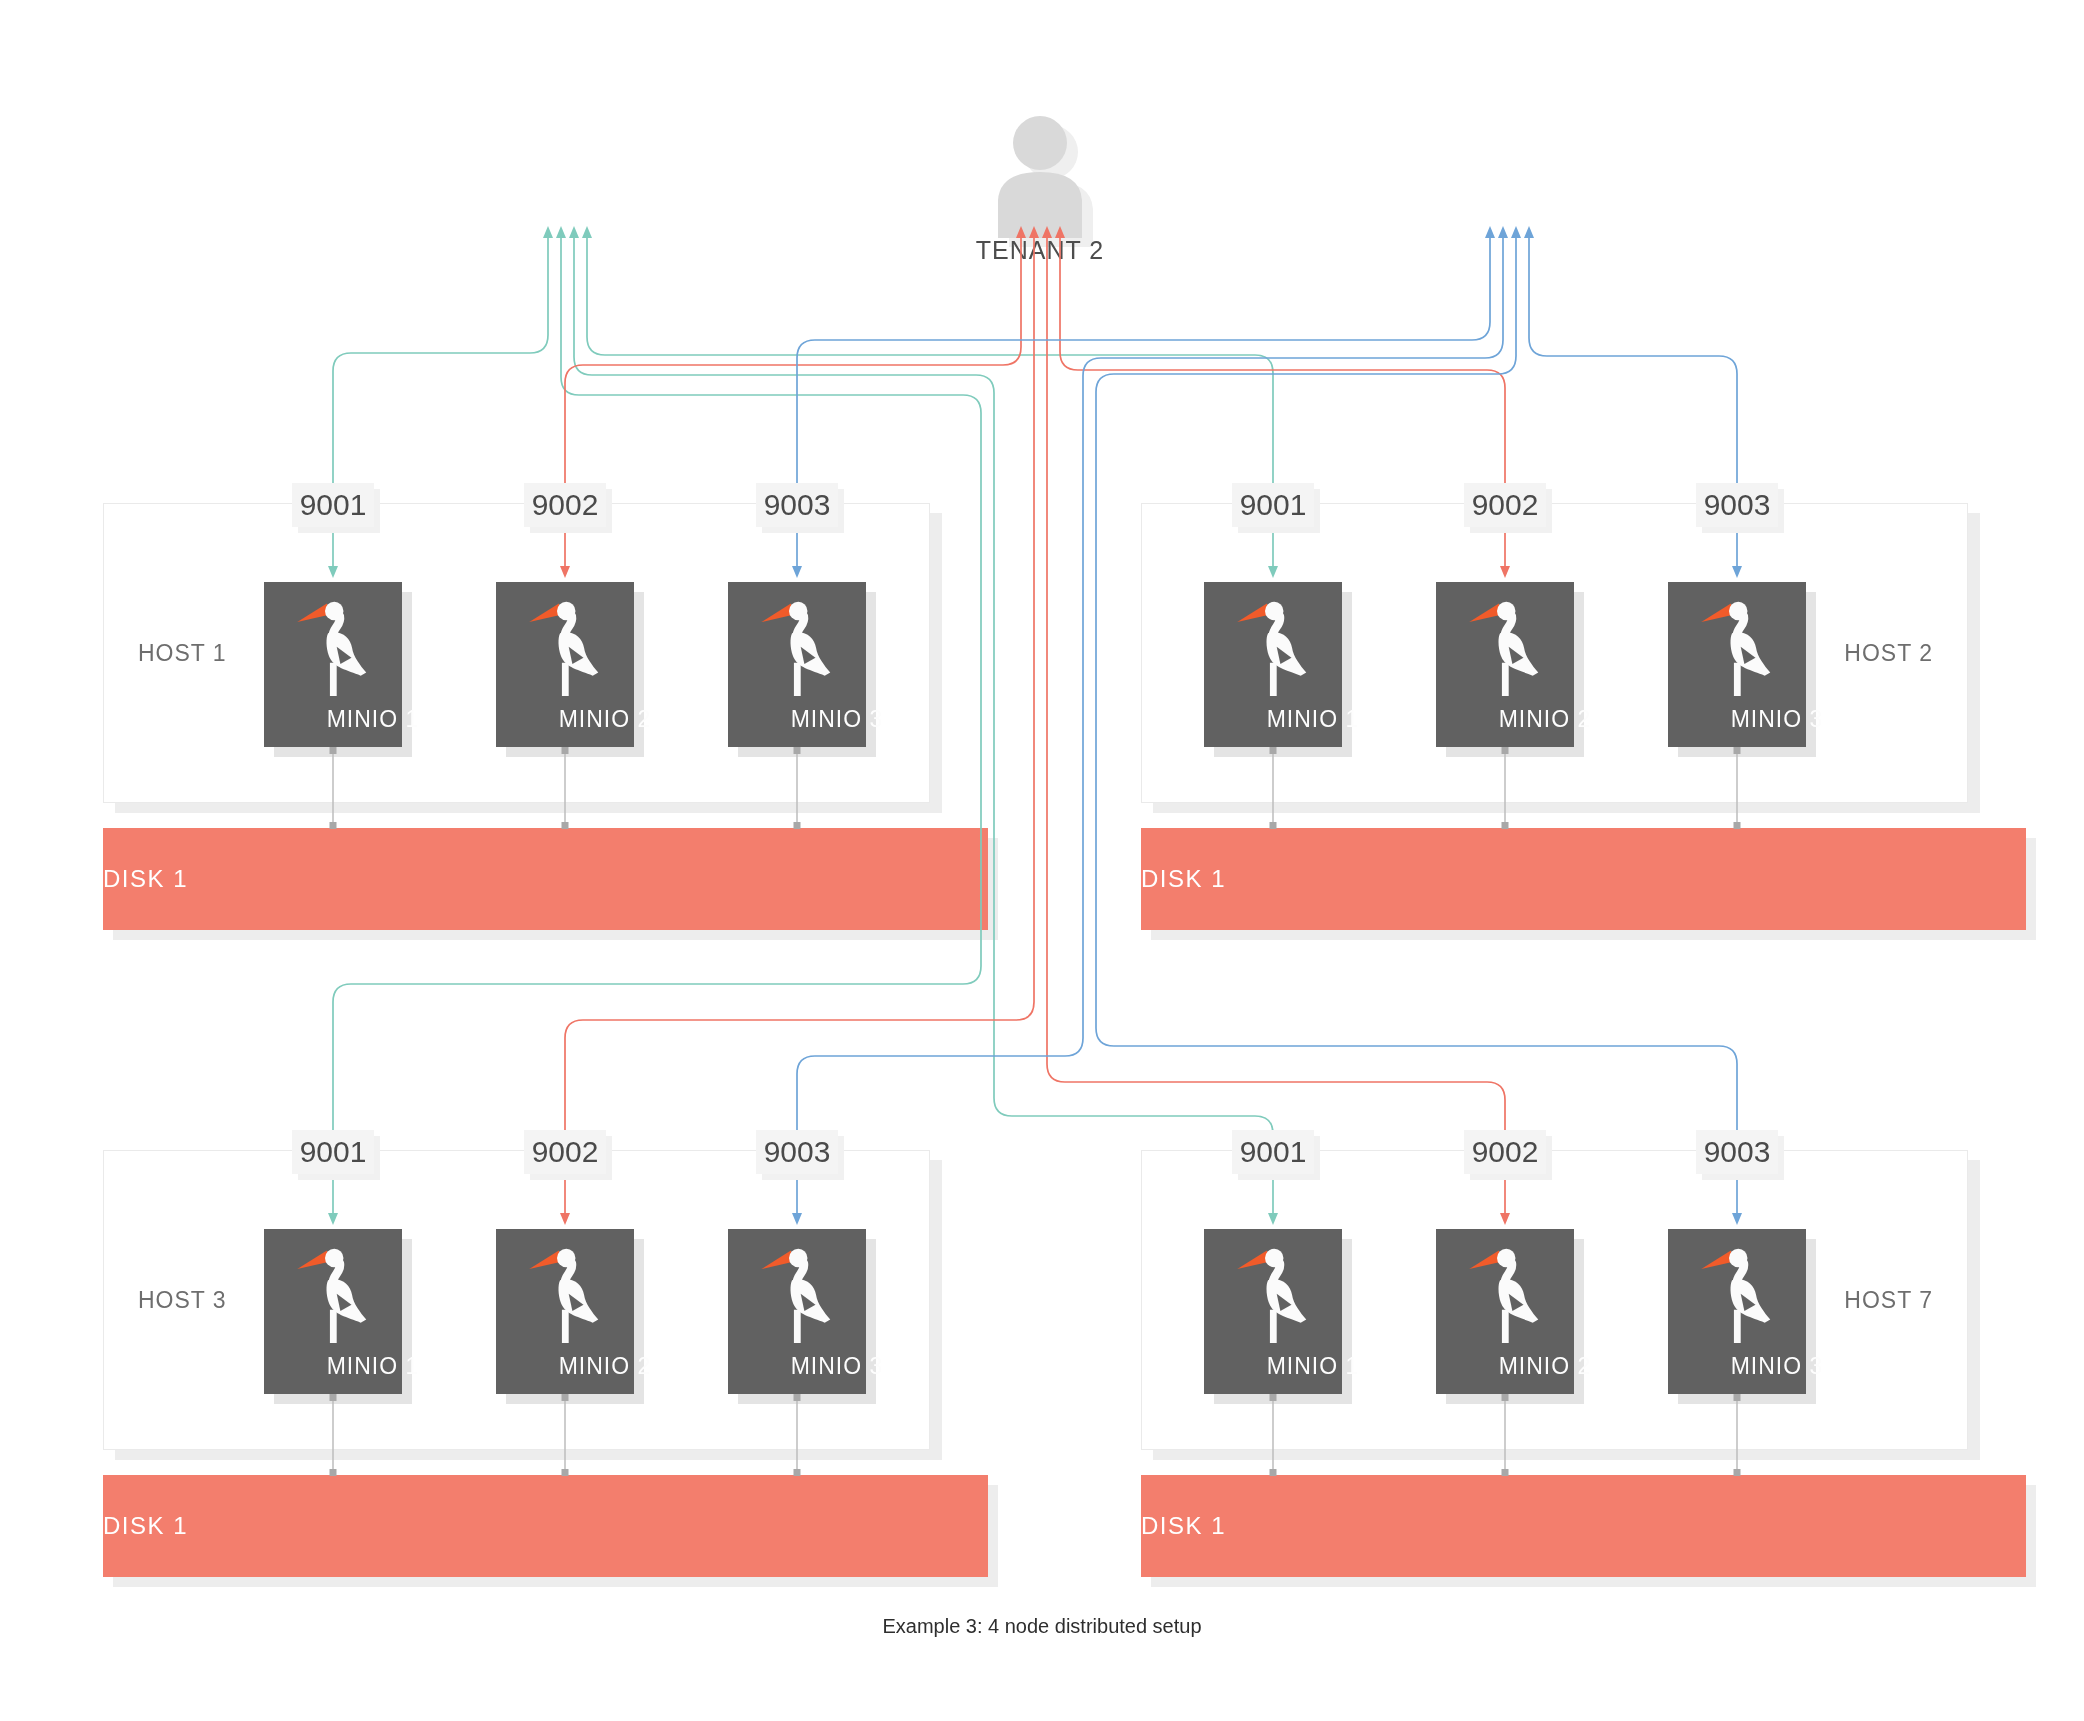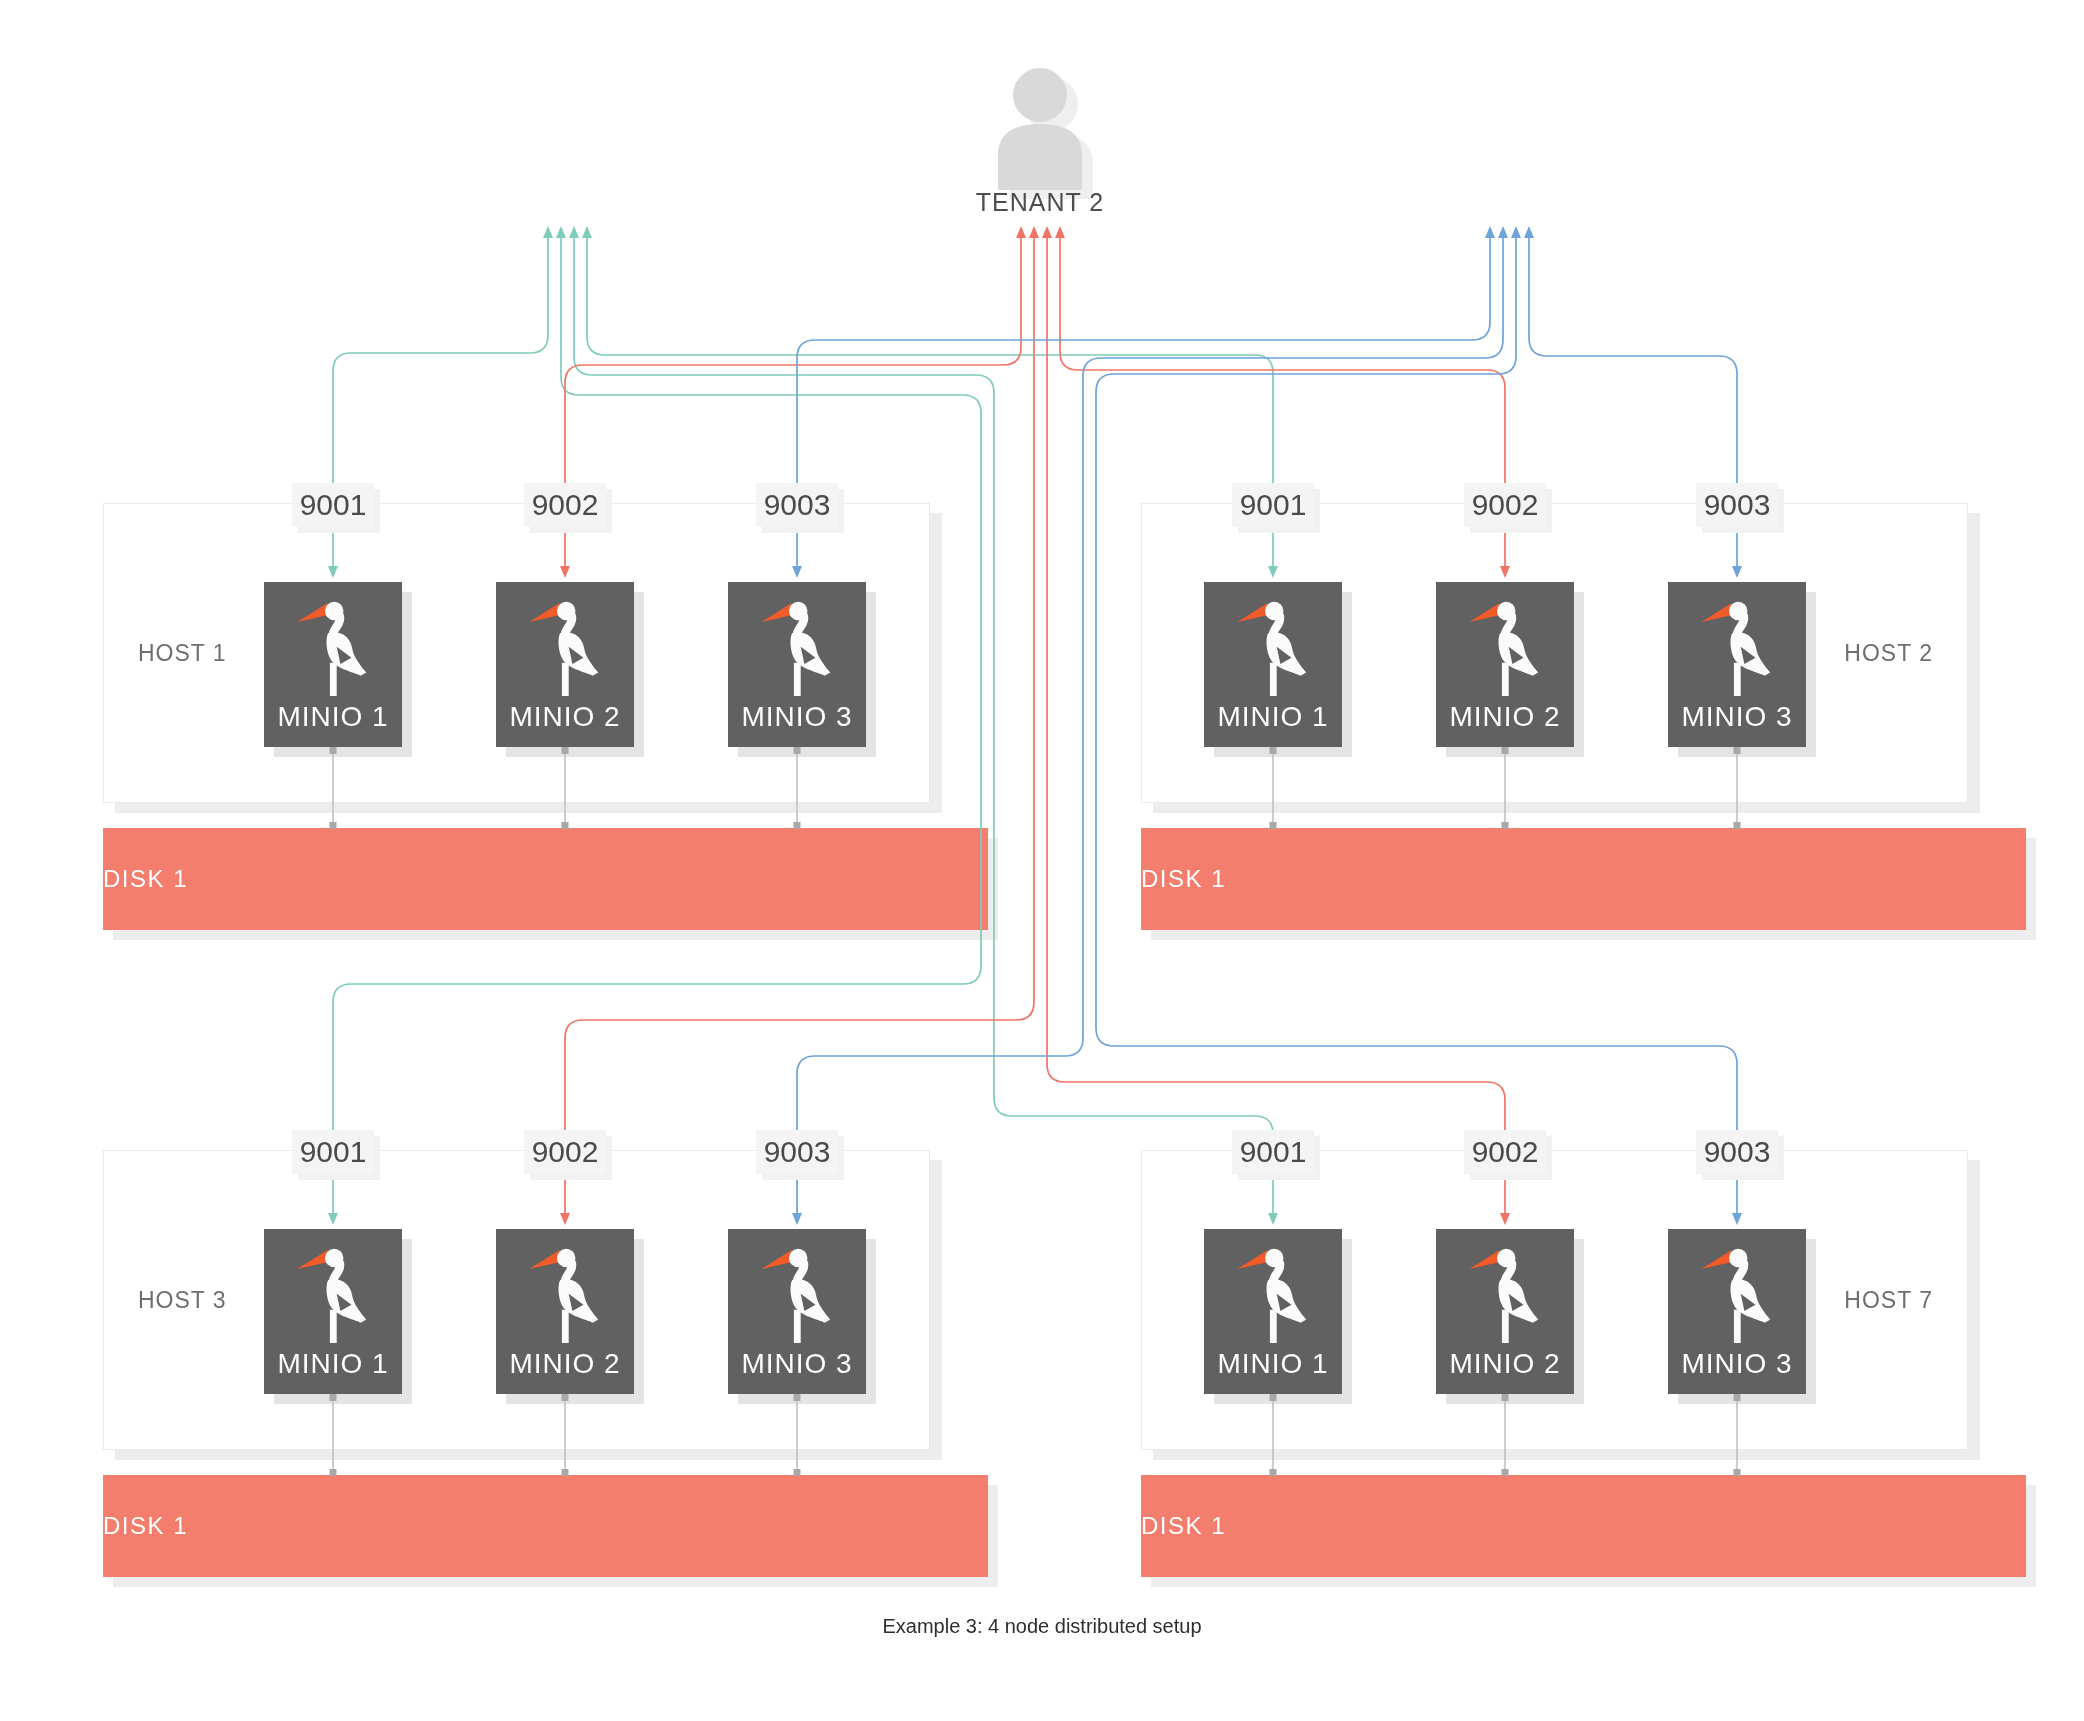--- a/index.html
+++ b/index.html
@@ -19,21 +19,21 @@
   .host-label.left{left:34px;}
   .host-label.right{right:34px;}
   
   .port{position:absolute;width:82px;height:44px;background:var(--port_bg);
     display:flex;align-items:center;justify-content:center;font-size:30px;
     color:var(--port_text);z-index:3;box-shadow:6px 6px 0 #f1f1f1;}
   
   .minio{position:absolute;width:138px;height:165px;background:var(--minio_fill);
     box-shadow:10px 10px 0 #e4e4e4;z-index:1;}
   .minio-label{position:absolute;bottom:14px;width:100%;text-align:center;
-    color:#fdfdfd;font-size:28px;letter-spacing:1px;}
+    color:#fdfdfd;font-size:23px;letter-spacing:1px;padding-left:40px;}
   .minio svg{position:absolute;left:50%;top:13px;transform:translateX(-50%);}
   
   .disk{position:absolute;width:885px;height:102px;background:var(--disk_fill);
     box-shadow:10px 10px 0 #ededed;display:flex;align-items:center;justify-content:flex-start;
     z-index:1;}
   .disk-label{color:#ffffff;font-size:24px;letter-spacing:1.5px;}
   
   .caption{position:absolute;left:0;top:1615px;width:100%;text-align:center;
     font-size:20px;color:var(--caption_text);}
   
@@ -49,21 +49,21 @@
   .conn-sq{fill:#a8a8a8;}
   .person-main{fill:var(--person_fill);}
   .person-shadow{fill:#efefef;}
 </style>
 </head>
 <body>
 
 <div id="stage">
 
 
-  <div class="tenant" style="left:920px;">
+  <div class="tenant" style="left:920px;margin-top:48px;">
     <svg width="120" height="140" viewBox="0 0 120 140">
       <g class="person-shadow" transform="translate(11,9)">
         <circle cx="60" cy="35" r="27"></circle>
         <path d="M18,130 L18,92 Q20,64 60,64 Q100,64 102,92 L102,130 Z"></path>
       </g>
       <g class="person-main">
         <circle cx="60" cy="35" r="27"></circle>
         <path d="M18,130 L18,92 Q20,64 60,64 Q100,64 102,92 L102,130 Z"></path>
       </g>
     </svg>

